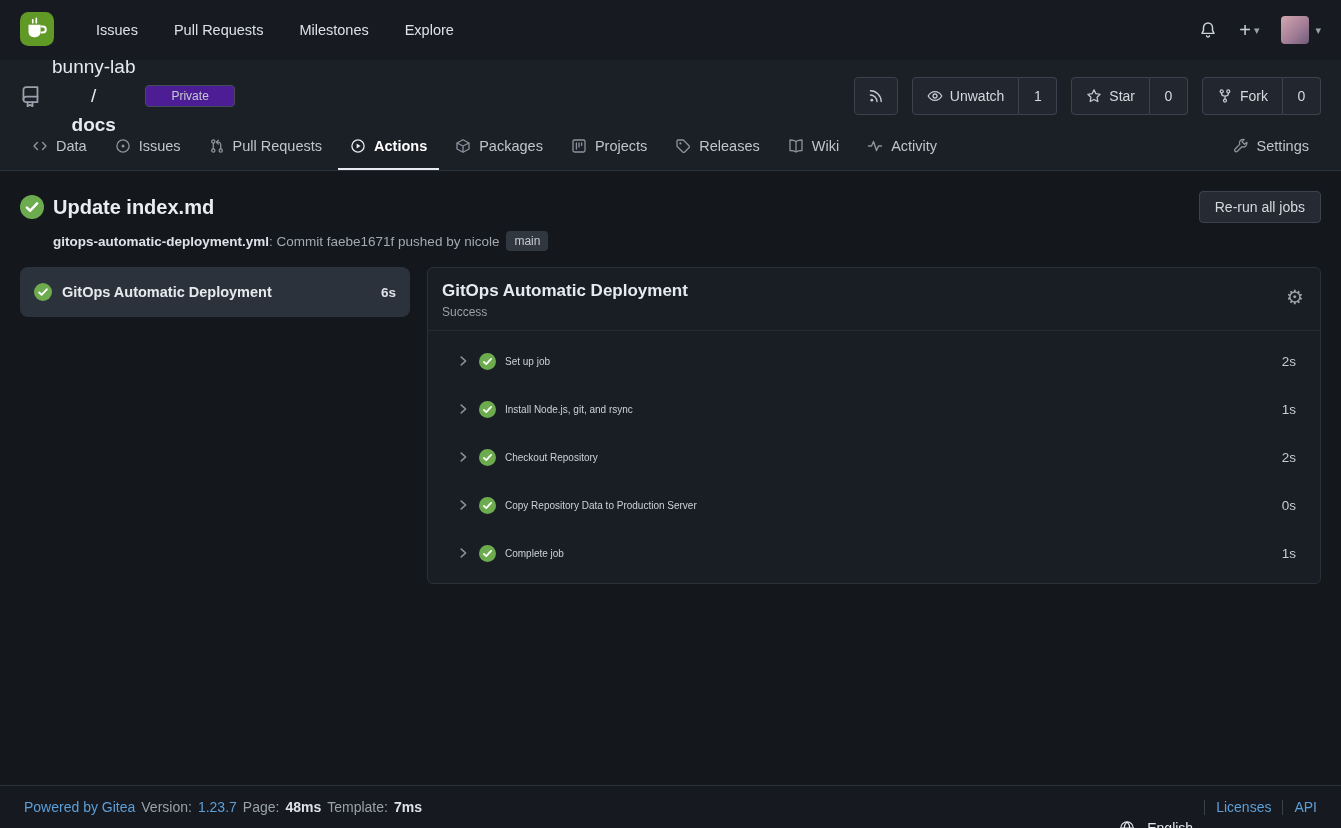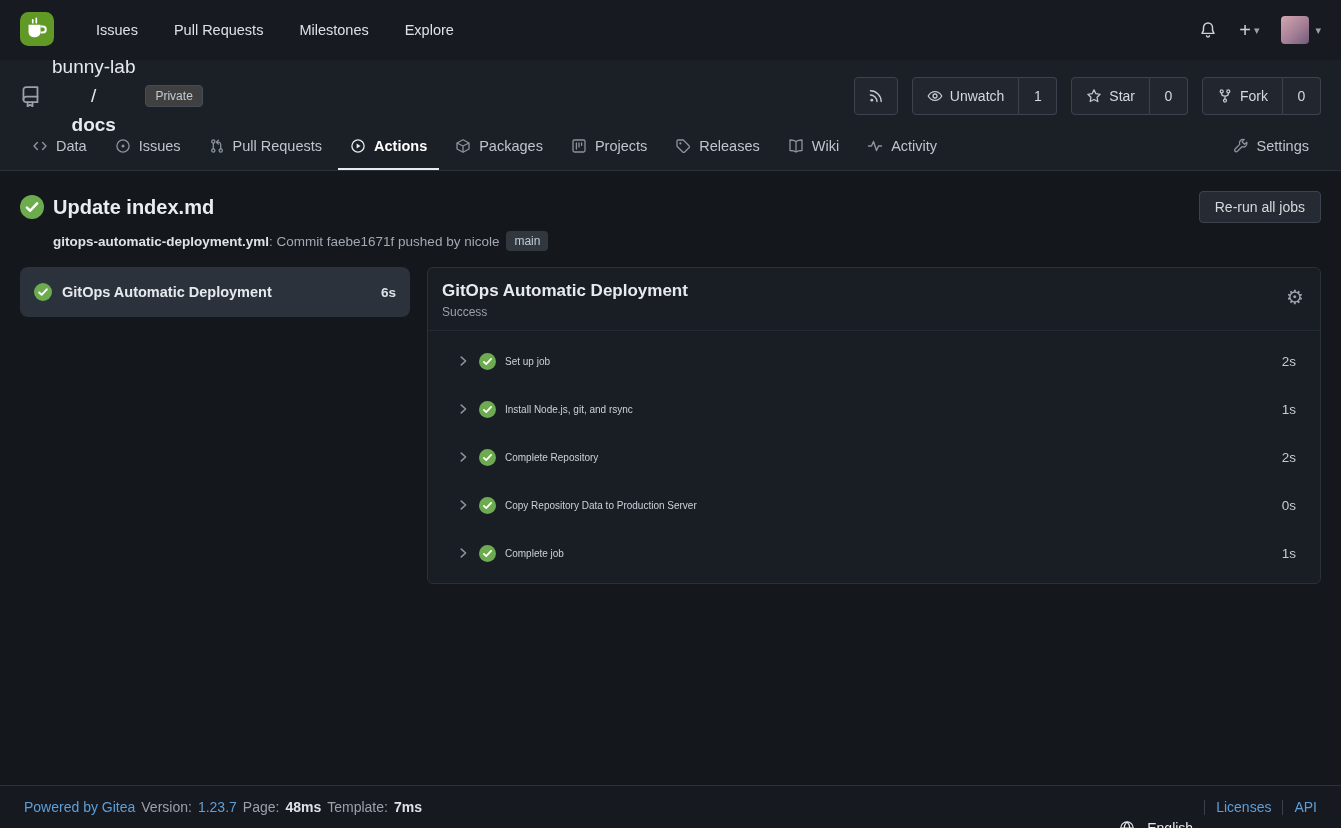--- a/index.html
+++ b/index.html
@@ -28,21 +28,21 @@
   .avatar { width:28px; height:28px; border-radius:4px;
     background:linear-gradient(135deg,#d4a7b0 0%,#a57f97 55%,#6f5c7a 100%); }
 
   
   .repo-header { flex:0 0 auto; background:#1b1f26; border-bottom:1px solid #2b313a; padding:16px 20px 0; }
   .repo-title-row { display:flex; align-items:center; gap:10px; height:40px; }
   .repo-icon { color:#9aa1ab; }
   .repo-icon .svgi { width:22px; height:22px; }
   .repo-title { font-size:19px; font-weight:400; color:#e7eaee; margin:0; display:flex; gap:7px; align-items:center;flex-direction:column; }
   .repo-title .name { font-weight:700; }
-  .badge-private { font-size:12px; color:#c4cad2; border:1px solid #454c57; border-radius:4px; padding:3px 9px; background:#404040; }
+  .badge-private { font-size:12px; color:#c4cad2; border:1px solid #454c57; border-radius:4px; padding:3px 25px; background:#4c1d95; }
   .repo-actions { margin-left:auto; display:flex; gap:14px; align-items:center; }
   .btn { display:flex; align-items:center; gap:7px; background:#22272f; border:1px solid #3c434e; color:#d4d8df; font-size:14px; height:38px; padding:0 14px; border-radius:4px; }
   .btn .svgi { color:#c2c8cf; }
   .btn-group { display:flex; }
   .btn-group .btn.main-seg { border-radius:4px 0 0 4px; }
   .btn-group .btn.count { border-left:none; border-radius:0 4px 4px 0; min-width:38px; justify-content:center; }
   .icon-only { padding:0 13px; }
 
   .repo-tabs { display:flex; align-items:stretch; margin-top:8px; gap:4px; }
   .tab { display:flex; align-items:center; gap:8px; padding:0 12px; height:46px; color:#bfc5cd; font-size:14.5px; border-bottom:2px solid transparent; }
@@ -369,21 +369,21 @@
             <svg class="svgi" viewBox="0 0 16 16" fill="none" stroke="currentColor" stroke-width="1.8" stroke-linecap="round" stroke-linejoin="round">
                 <path d="M6 3.5L11 8l-5 4.5"></path>
               </svg>
           </span>
           <span class="check check-sm">
             <svg viewBox="0 0 16 16">
                 <circle cx="8" cy="8" r="8" fill="#6dab4f"></circle>
                 <path d="M4.6 8.4l2.2 2.1 4.6-4.9" fill="none" stroke="#fff" stroke-width="1.7" stroke-linecap="round" stroke-linejoin="round"></path>
               </svg>
           </span>
-          <span class="step-name">Complete Repository</span>
+          <span class="step-name">Checkout Repository</span>
           <span class="step-dur">2s</span>
         </div>
         <div class="step">
           <span class="chev">
             <svg class="svgi" viewBox="0 0 16 16" fill="none" stroke="currentColor" stroke-width="1.8" stroke-linecap="round" stroke-linejoin="round">
                 <path d="M6 3.5L11 8l-5 4.5"></path>
               </svg>
           </span>
           <span class="check check-sm">
             <svg viewBox="0 0 16 16">

